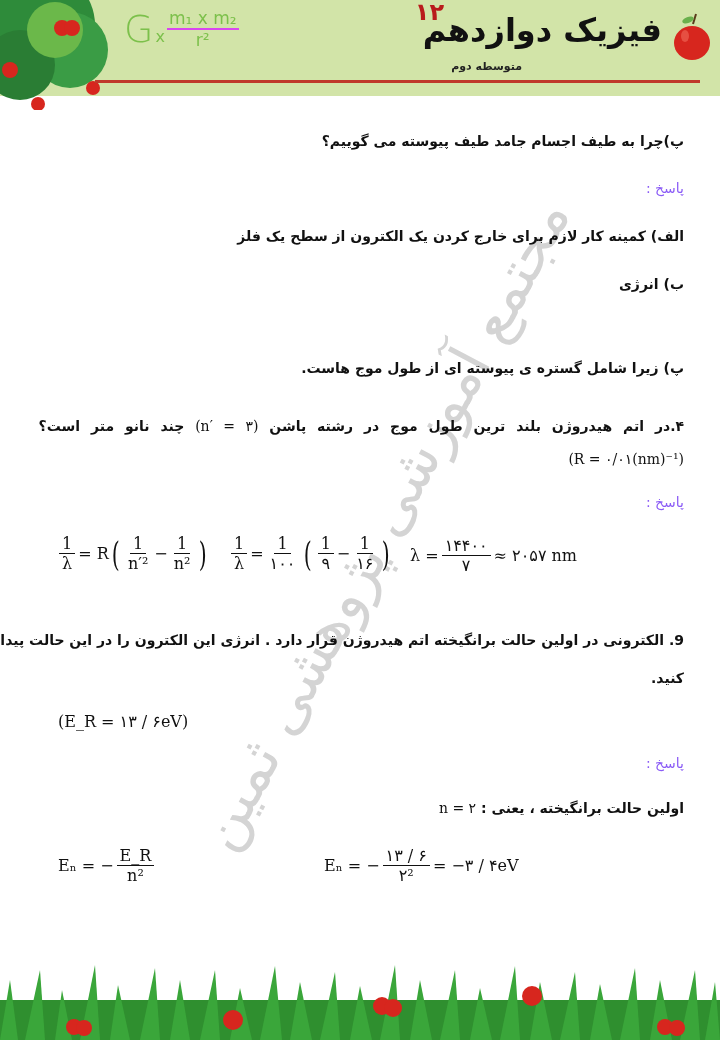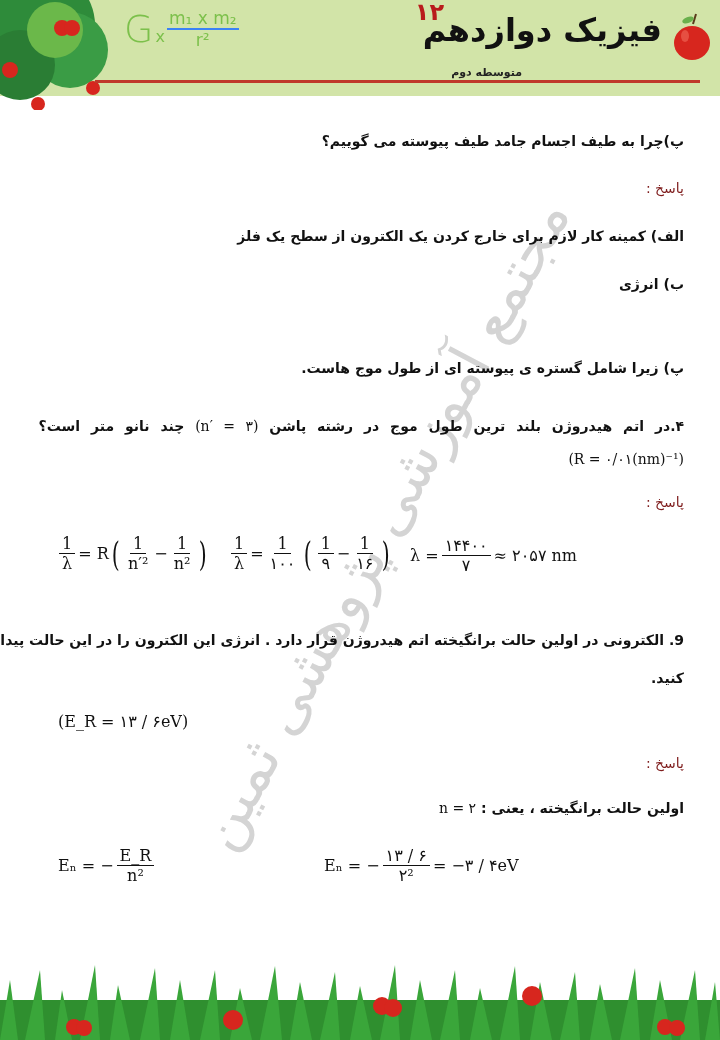--- a/index.html
+++ b/index.html
@@ -4,29 +4,29 @@
 <style>
   html, body { margin:0; padding:0; }
   body { width:720px; height:1040px; position:relative; overflow:hidden; background:#ffffff; font-family:"DejaVu Sans", sans-serif; color:#111; }
   .header { position:absolute; left:0; top:0; width:720px; height:96px; background:#d2e4a8; }
   .header-line { position:absolute; left:95px; top:80px; width:605px; height:3px; background:#c0392b; }
   .tree { position:absolute; left:-20px; top:-30px; width:140px; height:140px; }
   .formula-logo { position:absolute; left:124px; top:8px; color:#7cc04b; font-family:"DejaVu Sans", sans-serif; display:flex; align-items:center; }
   .formula-logo .G { font-size:38px; font-weight:300; line-height:1; }
   .formula-logo .x { font-size:16px; margin:14px 2px 0 2px; }
   .formula-logo .frac { display:flex; flex-direction:column; align-items:center; font-size:17px; }
-  .formula-logo .frac .num { border-bottom:2px solid #3b82f6; padding:0 2px; }
+  .formula-logo .frac .num { border-bottom:2px solid #d946ef; padding:0 2px; }
   .brand { position:absolute; right:36px; top:14px; text-align:right; direction:rtl; }
   .brand-title { font-family:"DejaVu Sans", sans-serif; font-weight:bold; font-size:32px; color:#111; line-height:1; position:relative; }
   .brand-grade { position:absolute; left:-8px; top:-14px; color:#b91c1c; font-size:24px; font-weight:bold; }
-  .brand-sub { font-size:11px; font-weight:bold; color:#222; margin-top:20px; margin-right:140px; }
+  .brand-sub { font-size:11px; font-weight:bold; color:#222; margin-top:14px; margin-right:140px; }
   .apple-logo { position:absolute; right:8px; top:12px; }
   .content { position:absolute; left:58px; right:36px; top:0; direction:rtl; text-align:right; font-size:14px; font-weight:bold; }
   .line { position:absolute; right:0; white-space:nowrap; }
-  .answer { color:#7f1d1d; font-weight:normal; font-size:14px; }
+  .answer { color:#8b5cf6; font-weight:normal; font-size:14px; }
   .math { font-family:"DejaVu Serif", serif; font-weight:normal; direction:ltr; display:inline-block; }
   .eq { position:absolute; direction:ltr; font-family:"DejaVu Serif", serif; font-weight:normal; font-size:16px; display:flex; align-items:center; white-space:nowrap; }
   .fr { display:inline-flex; flex-direction:column; align-items:center; margin:0 3px; vertical-align:middle; }
   .fr .n { border-bottom:1px solid #111; padding:0 3px; line-height:1.2; }
   .fr .d { line-height:1.2; padding:0 3px; }
   .paren { font-size:34px; font-weight:200; line-height:1; transform:scaleX(0.6); display:inline-block; }
   .watermark { position:absolute; left:60px; top:230px; width:600px; height:600px; pointer-events:none; }
   .watermark span { position:absolute; left:-40px; top:260px; transform:rotate(-62deg); font-size:58px; color:#d4d4d4; white-space:nowrap; font-family:"DejaVu Serif", serif; direction:rtl; }
   .footer { position:absolute; left:0; bottom:0; width:720px; height:80px; }
 </style>

